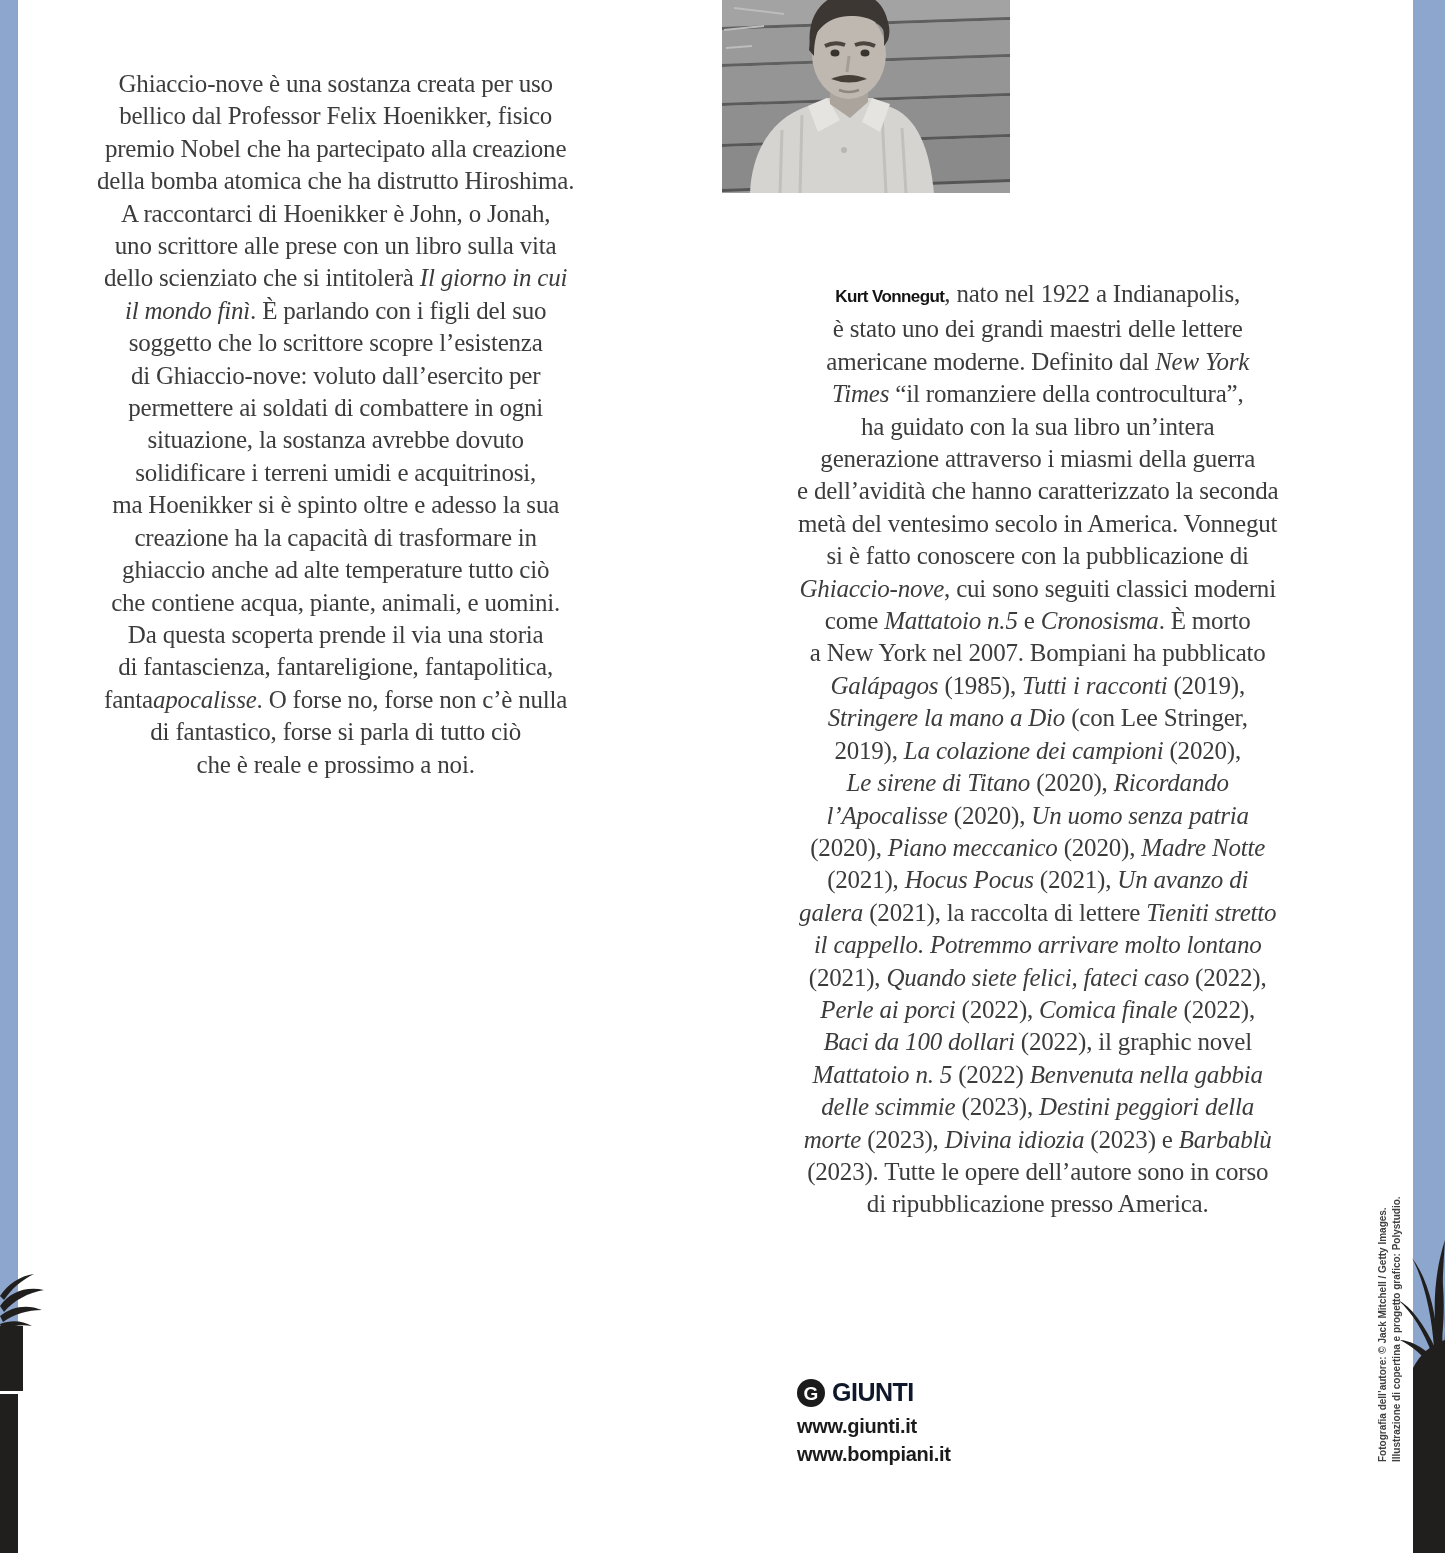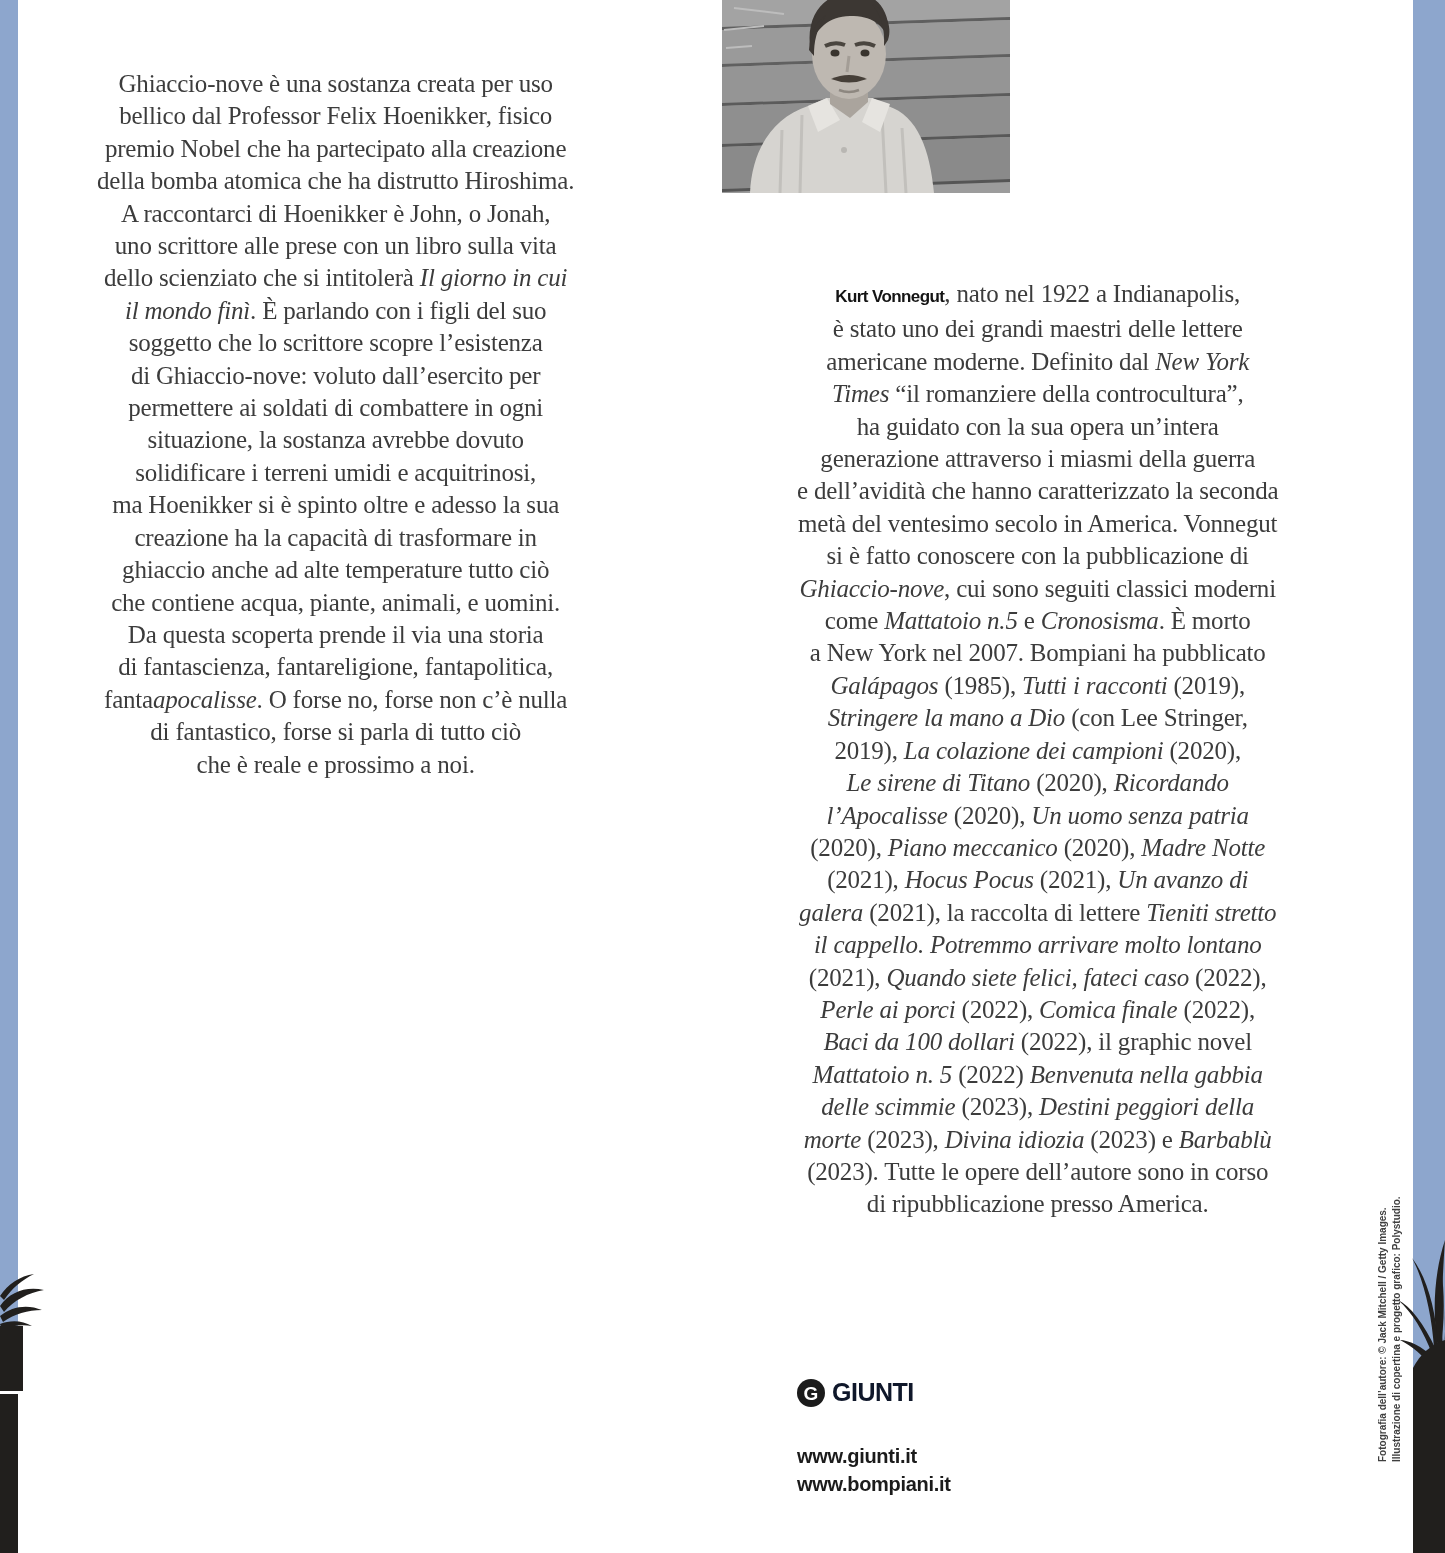--- a/index.html
+++ b/index.html
@@ -33,21 +33,21 @@
 
   
   .logo-row {
     position:absolute; left:797px; top:1378px;
     display:flex; align-items:center; gap:7px;
   }
   .logo-text {
     font-family:"Liberation Sans", sans-serif; font-weight:bold;
     font-size:25px; color:#0f172a; letter-spacing:-0.5px;
   }
-  .urls { position:absolute; left:797px; top:1442px; }
+  .urls { position:absolute; left:797px; top:1412px; }
   .url-line {
     font-family:"Liberation Sans", sans-serif; font-weight:bold;
     font-size:20px; line-height:28px; color:#1b1b1b; letter-spacing:-0.3px;
   }
 
   
   .credit-wrap { position:absolute; left:1376px; top:1160px; width:34px; height:302px; }
   .credit-inner {
     width:302px; height:34px; transform-origin:0 0;
     transform: translateY(302px) rotate(-90deg);
@@ -147,21 +147,21 @@
     <div class="tline"><span>fanta</span><span class="i">apocalisse</span><span>. O forse no, forse non c’è nulla</span></div>
     <div class="tline"><span>di fantastico, forse si parla di tutto ciò</span></div>
     <div class="tline"><span>che è reale e prossimo a noi.</span></div>
   </div>
 
 <div class="col col-right">
     <div class="tline"><span class="bs">Kurt Vonnegut</span><span>, nato nel 1922 a Indianapolis,</span></div>
     <div class="tline"><span>è stato uno dei grandi maestri delle lettere</span></div>
     <div class="tline"><span>americane moderne. Definito dal </span><span class="i">New York</span></div>
     <div class="tline"><span class="i">Times</span><span> “il romanziere della controcultura”,</span></div>
-    <div class="tline"><span>ha guidato con la sua opera un’intera</span></div>
+    <div class="tline"><span>ha guidato con la sua libro un’intera</span></div>
     <div class="tline"><span>generazione attraverso i miasmi della guerra</span></div>
     <div class="tline"><span>e dell’avidità che hanno caratterizzato la seconda</span></div>
     <div class="tline"><span>metà del ventesimo secolo in America. Vonnegut</span></div>
     <div class="tline"><span>si è fatto conoscere con la pubblicazione di</span></div>
     <div class="tline"><span class="i">Ghiaccio-nove</span><span>, cui sono seguiti classici moderni</span></div>
     <div class="tline"><span>come </span><span class="i">Mattatoio n.5</span><span> e </span><span class="i">Cronosisma</span><span>. È morto</span></div>
     <div class="tline"><span>a New York nel 2007. Bompiani ha pubblicato</span></div>
     <div class="tline"><span class="i">Galápagos</span><span> (1985), </span><span class="i">Tutti i racconti</span><span> (2019),</span></div>
     <div class="tline"><span class="i">Stringere la mano a Dio</span><span> (con Lee Stringer,</span></div>
     <div class="tline"><span>2019), </span><span class="i">La colazione dei campioni</span><span> (2020),</span></div>

